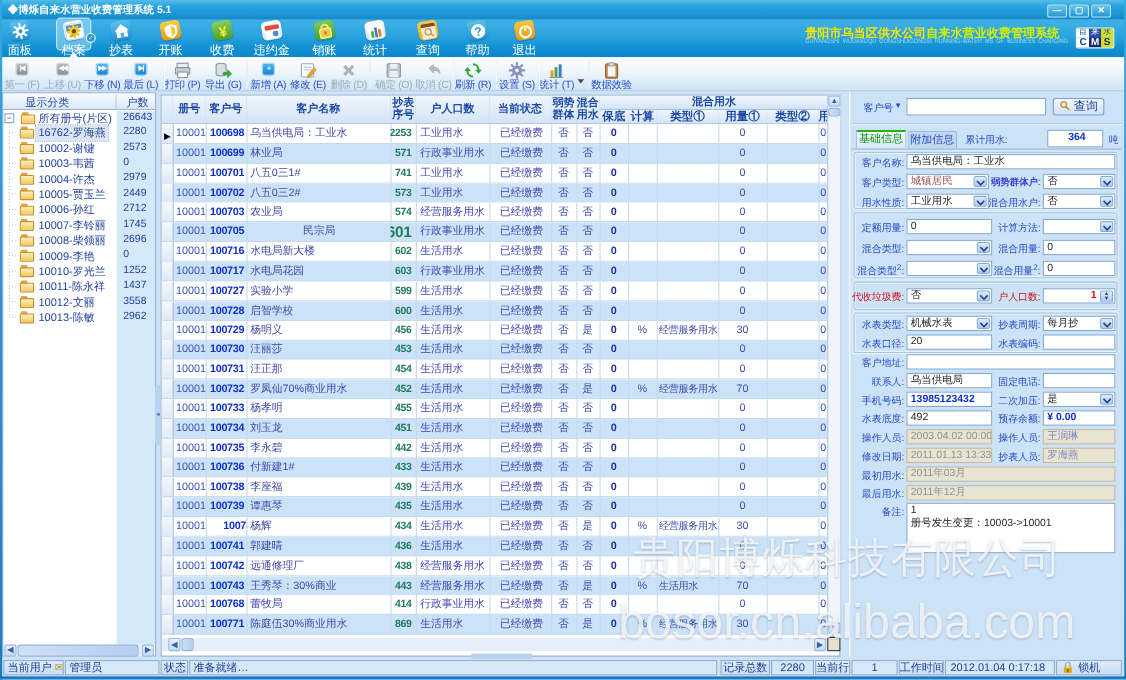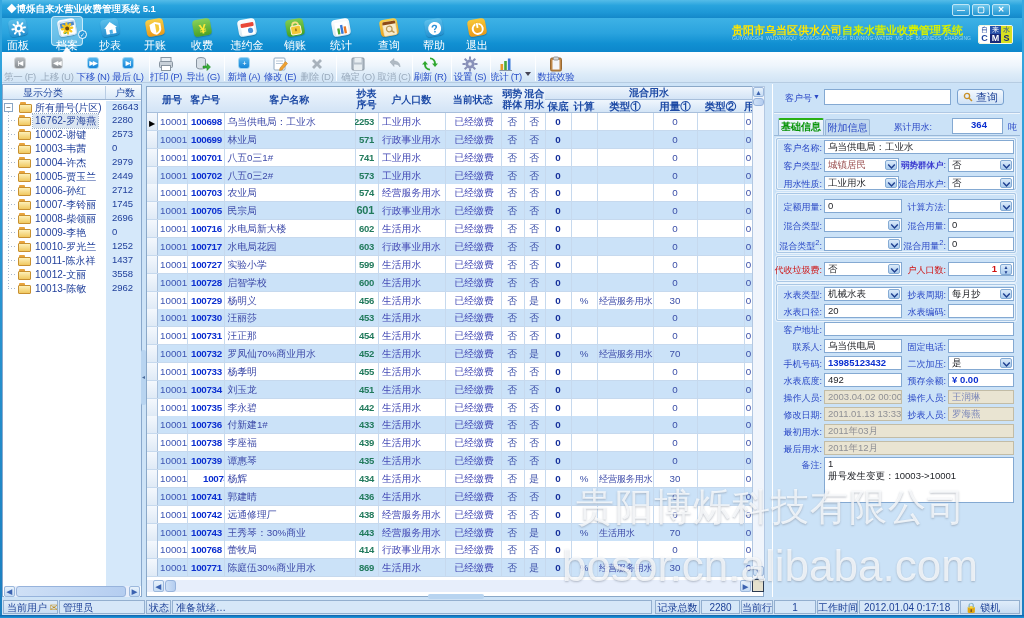--- a/index.html
+++ b/index.html
@@ -623,23 +623,23 @@
     </div>
     <div class="dcell" style="left:550px;width:48px;"></div>
     <div class="dcell" style="left:597px;width:10px;">
       <span style="display:block;text-align:center;color:#3b4fa8;">0</span>
     </div>
   </div>
 <div class="abs drow" style="left:147px;top:202.25px;background:#cbe2f8;">
     <div class="dcell" style="left:0px;width:11px;background:linear-gradient(#f4f8fd,#dfeaf6);border-right:1px solid #a8bfdb;"></div>
     <div class="dcell" style="left:10px;width:31px;"><span style="padding-left:3px;color:#3c55b4;">10001</span></div>
     <div class="dcell" style="left:40px;width:37.5px;"><span style="padding-left:4px;color:#0b2fd0;font-weight:bold;letter-spacing:-0.3px;">100705</span></div>
-    <div class="dcell" style="left:76.5px;width:132.5px;"><span style="padding-left:4px;color:#3c49a8;">民宗局</span></div>
-    <div class="dcell" style="left:208px;width:24px;">
-      <span style="position:absolute;right:4px;color:#217a5c;font-weight:bold;font-size:11px;letter-spacing:-0.3px;text-align:right;">601</span>
+    <div class="dcell" style="left:76.5px;width:132.5px;"><span style="padding-left:4px;color:#3c49a8;margin-left:48px;">民宗局</span></div>
+    <div class="dcell" style="left:208px;width:24px;">
+      <span style="position:absolute;right:4px;color:#217a5c;font-weight:bold;font-size:14px;letter-spacing:-0.3px;text-align:right;">601</span>
     </div>
     <div class="dcell" style="left:231px;width:67.5px;"><span style="padding-left:4px;color:#4147b4;">行政事业用水</span></div>
     <div class="dcell" style="left:297.5px;width:57.5px;"><span style="padding-left:10px;color:#4147b4;">已经缴费</span></div>
     <div class="dcell" style="left:354px;width:23.5px;">
       <span style="display:block;text-align:center;color:#3b4fa8;">否</span>
     </div>
     <div class="dcell" style="left:376.5px;width:22.5px;">
       <span style="display:block;text-align:center;color:#3b4fa8;">否</span>
     </div>
     <div class="dcell" style="left:398px;width:27px;">
@@ -1291,23 +1291,23 @@
   </div>
 <div id="rpanel" class="abs" style="left:772px;top:84px;width:250px;height:513px;background:#cbe2f7;border-left:1px solid #fff;"></div>
 <div class="abs rlab" style="right:212px;top:92px;">客户号</div>
 <div class="abs" style="left:813px;top:93px;font-size:7px;color:#2b49c6;">▼</div>
 <div class="abs inp" style="left:824px;top:89px;width:127px;height:16px;"></div>
 <div class="abs" style="left:957px;top:89px;width:47px;height:16px;background:linear-gradient(#f4f9fe,#cfe2f6);border:1px solid #7aa2d0;border-radius:3px;color:#1d4096;text-align:center;line-height:15px;"><svg width="10" height="10" viewBox="0 0 10 10" style="vertical-align:-1px;">
       <circle cx="4" cy="4" r="2.6" fill="none" stroke="#c89028" stroke-width="1.3"></circle>
       <line x1="6" y1="6" x2="9" y2="9" stroke="#c89028" stroke-width="1.5"></line>
     </svg> 查询</div>
 <div class="abs" style="left:774px;top:112px;width:246px;height:2px;border-top:1px solid #b0c8e4;border-bottom:1px solid #eef5fc;"></div>
-<div class="abs" style="left:778px;top:118px;width:46px;height:17px;background:linear-gradient(#f2f8fd,#d8e9f8);border:1px solid #9ab8d8;border-bottom:none;border-top:2px solid #2ab014;color:#089408;font-weight:bold;text-align:center;line-height:14px;border-radius:2px 2px 0 0;font-size:10px;">基础信息</div>
+<div class="abs" style="left:778px;top:118px;width:46px;height:17px;background:linear-gradient(#f2f8fd,#d8e9f8);border:1px solid #9ab8d8;border-bottom:none;border-top:2px solid #2ab014;color:#089408;font-weight:normal;text-align:center;line-height:14px;border-radius:2px 2px 0 0;font-size:10px;">基础信息</div>
 <div class="abs" style="left:825px;top:119px;width:45px;height:16px;background:#c2d9ef;border:1px solid #9ab8d8;border-bottom:none;color:#2b49c6;text-align:center;line-height:15px;border-radius:2px 2px 0 0;font-size:10px;">附加信息</div>
-<div class="abs rlab" style="right:92px;top:121px;">累计用水:</div>
+<div class="abs rlab" style="right:108px;top:121px;">累计用水:</div>
 <div class="abs inp" style="left:952px;top:118px;width:51px;height:16px;">
     <span style="display:block;text-align:center;color:#0b2fd0;font-weight:bold;">364</span>
   </div>
 <div class="abs rlab" style="right:7px;top:121px;">吨</div>
 <div class="abs" style="left:774px;top:135px;width:246px;height:1px;background:#9ab8d8;"></div>
 <div class="abs grp" style="left:776px;top:138px;width:240px;height:52px;"></div>
 <div class="abs grp" style="left:776px;top:193px;width:240px;height:60px;"></div>
 <div class="abs grp" style="left:776px;top:256px;width:240px;height:26px;"></div>
 <div class="abs grp" style="left:776px;top:284px;width:240px;height:37px;"></div>
 <div class="abs rlab" style="right:202px;top:142px;">客户名称:</div>

